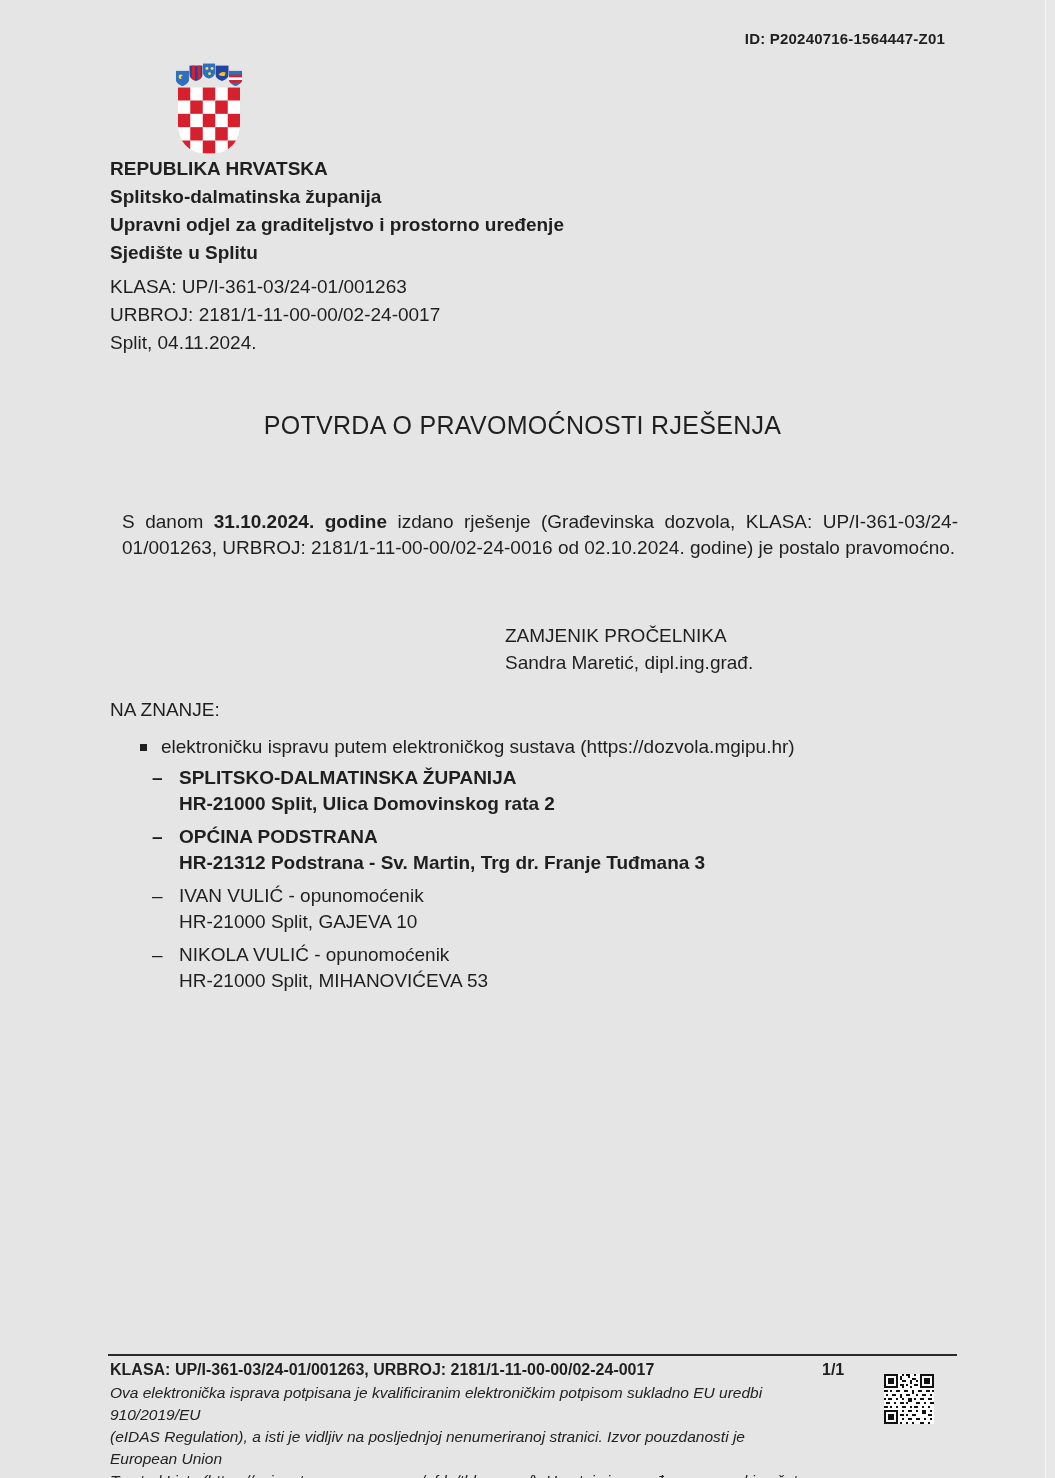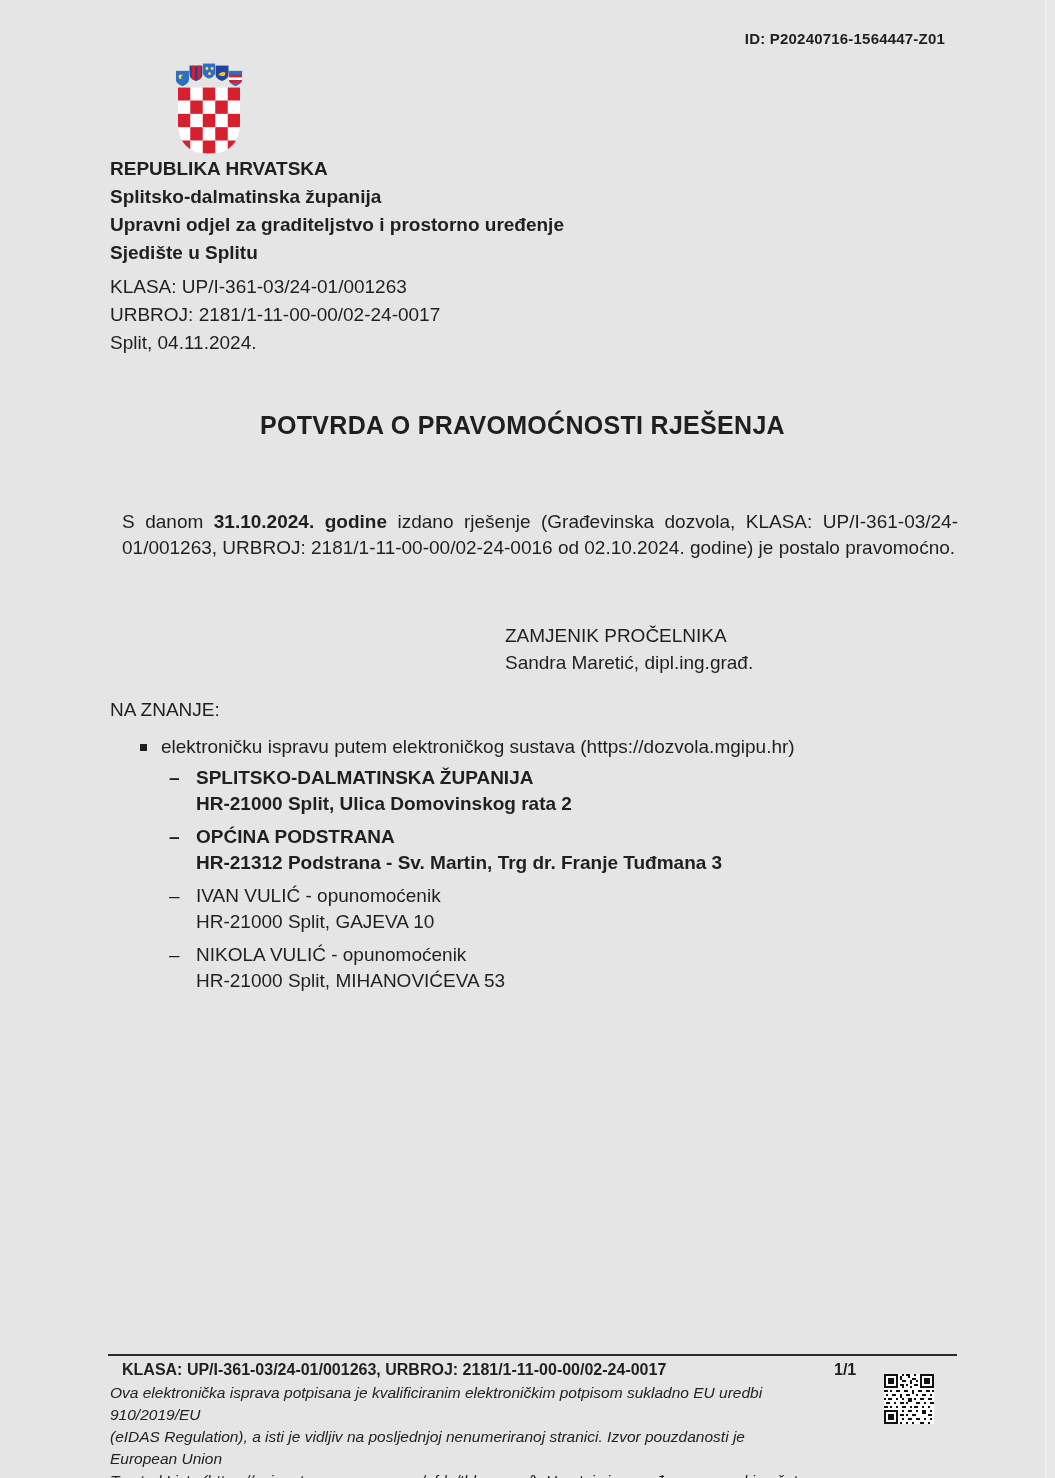--- a/index.html
+++ b/index.html
@@ -24,21 +24,21 @@
     position:absolute;left:110px;top:155px;
     font-size:19px;font-weight:bold;line-height:28px;
   }
   .refblock{
     position:absolute;left:110px;top:273px;
     font-size:19px;line-height:28px;
   }
   .title{
     position:absolute;left:0;top:411px;width:1045px;
     margin:0;text-align:center;
-    font-size:25px;font-weight:bold;letter-spacing:.3px;
+    font-size:25px;font-weight:normal;letter-spacing:.3px;
   }
   .body-para{
     position:absolute;left:110px;top:497px;width:836px;
     margin:12px;font-size:19px;line-height:26px;
     text-align:justify;
   }
   .signature{
     position:absolute;left:505px;top:622px;width:400px;
     font-size:19px;line-height:27px;
   }
@@ -48,34 +48,34 @@
   }
   .bullet-row{
     position:absolute;left:140px;top:736px;width:720px;
     font-size:19px;
   }
   .sq{
     display:inline-block;width:7px;height:7px;background:#1f1f1f;
     margin-right:14px;vertical-align:2px;
   }
   .recipients{
-    position:absolute;left:169px;top:765px;width:700px;
+    position:absolute;left:152px;top:765px;width:700px;
     font-size:19px;line-height:26px;
   }
   .recipient{margin-bottom:7px;}
   .recipient.bold{font-weight:bold;}
   .r-name .dash{display:inline-block;width:27px;}
   .r-addr{padding-left:27px;}
   .footer{position:absolute;left:0;top:0;width:100%;height:100%;pointer-events:none;}
   .footer-rule{
     position:absolute;left:108px;top:1354px;width:849px;height:0;
     border-top:2px solid #2a2a2a;
   }
   .footer-klasa-row{
-    position:absolute;left:122px;top:1361px;width:847px;
+    position:absolute;left:110px;top:1361px;width:847px;
     font-size:16px;font-weight:bold;
   }
   .footer-page{position:absolute;left:712px;top:0;}
   .legal{
     position:absolute;left:110px;top:1382px;width:700px;
     font-size:15.5px;font-style:italic;line-height:22px;color:#222;
   }
   .qr{position:absolute;left:884px;top:1374px;}
 </style>
 </head>

